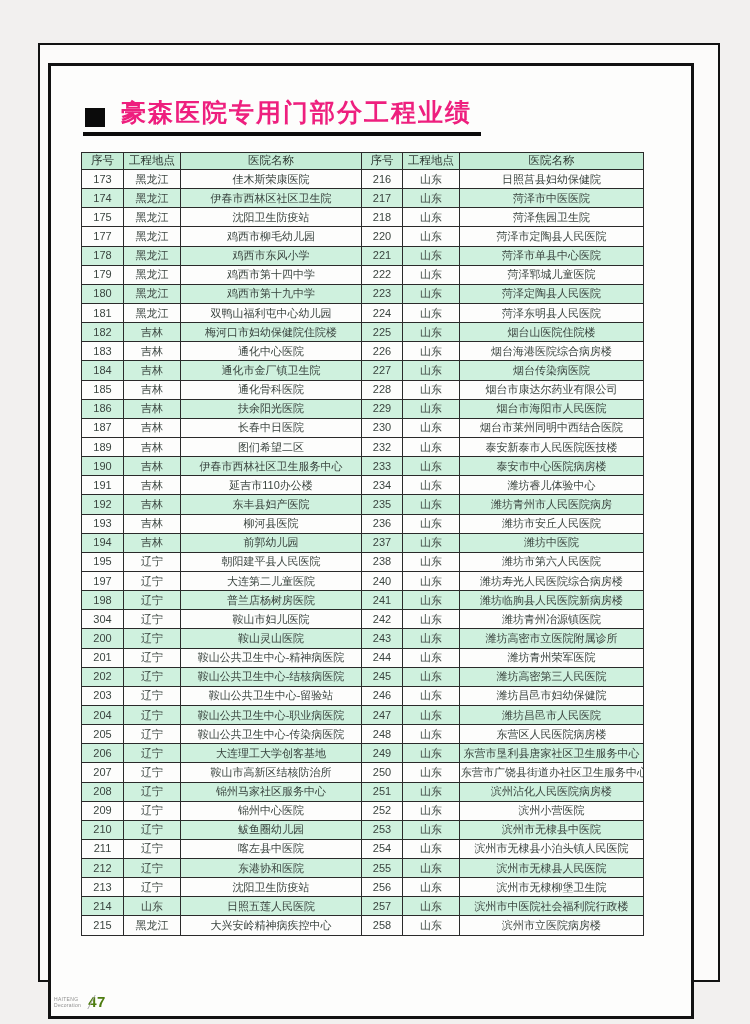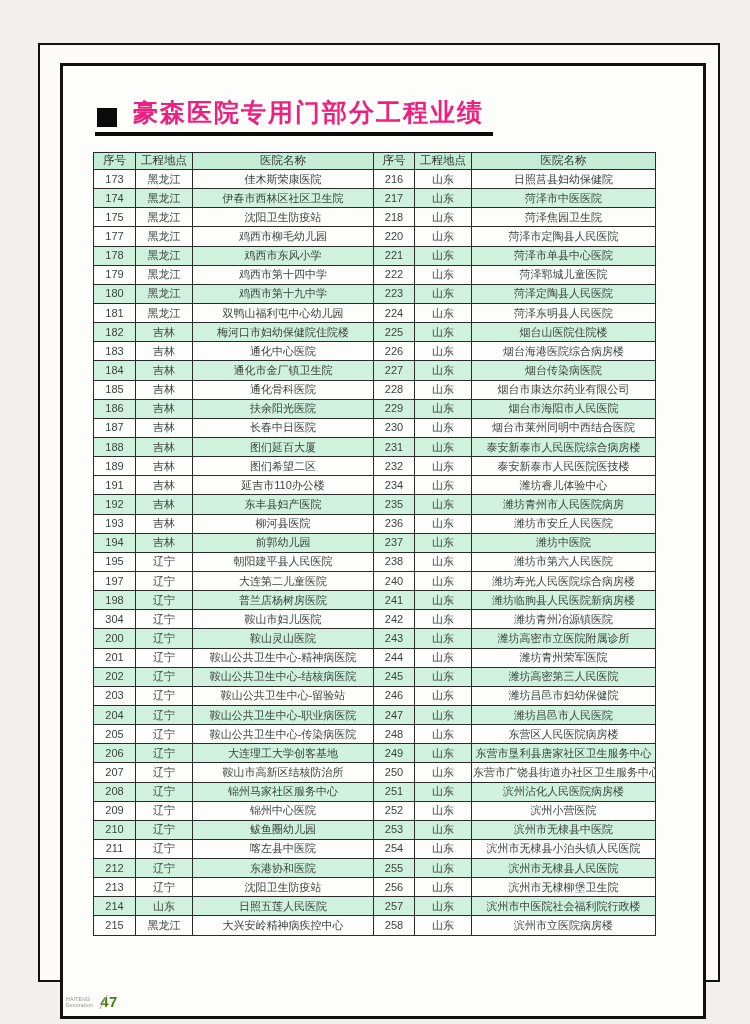--- a/index.html
+++ b/index.html
@@ -14,21 +14,21 @@
     background:#f2f0ef;
     font-family:"Liberation Sans","DejaVu Sans",sans-serif;
     position:relative;
     overflow:hidden;
   }
   .outer-frame{
     position:absolute;left:38px;top:43px;width:682px;height:939px;
     border:2px solid #121212;background:#fcfbfa;
   }
   .inner-frame{
-    position:absolute;left:20px;top:18px;width:646px;height:956px;
+    position:absolute;left:8px;top:18px;width:646px;height:956px;
     border:3px solid #121212;background:#fdfdfc;
   }
   .title-block{position:absolute;left:30px;top:30px;width:470px;height:42px;}
   .title-square{
     position:absolute;left:4px;top:12px;width:20px;height:19px;background:#0b0b0b;
   }
   .page-title{
     position:absolute;left:40px;top:0px;
     font-size:25px;font-weight:bold;color:var(--title-color);
     letter-spacing:2px;white-space:nowrap;
@@ -211,35 +211,35 @@
             <td>烟台市海阳市人民医院</td>
           </tr>
           <tr>
             <td>187</td>
             <td>吉林</td>
             <td>长春中日医院</td>
             <td>230</td>
             <td>山东</td>
             <td>烟台市莱州同明中西结合医院</td>
           </tr>
-          <tr class="stripe">
-            <td>188</td>
-            <td>吉林</td>
-            <td>图们延百大厦</td>
-            <td>231</td>
-            <td>山东</td>
-            <td>泰安新泰市人民医院综合病房楼</td>
-          </tr>
           <tr>
             <td>189</td>
             <td>吉林</td>
             <td>图们希望二区</td>
             <td>232</td>
             <td>山东</td>
             <td>泰安新泰市人民医院医技楼</td>
+          </tr>
+          <tr class="stripe">
+            <td>190</td>
+            <td>吉林</td>
+            <td>伊春市西林社区卫生服务中心</td>
+            <td>233</td>
+            <td>山东</td>
+            <td>泰安市中心医院病房楼</td>
           </tr>
           <tr>
             <td>191</td>
             <td>吉林</td>
             <td>延吉市110办公楼</td>
             <td>234</td>
             <td>山东</td>
             <td>潍坊睿儿体验中心</td>
           </tr>
           <tr class="stripe">

